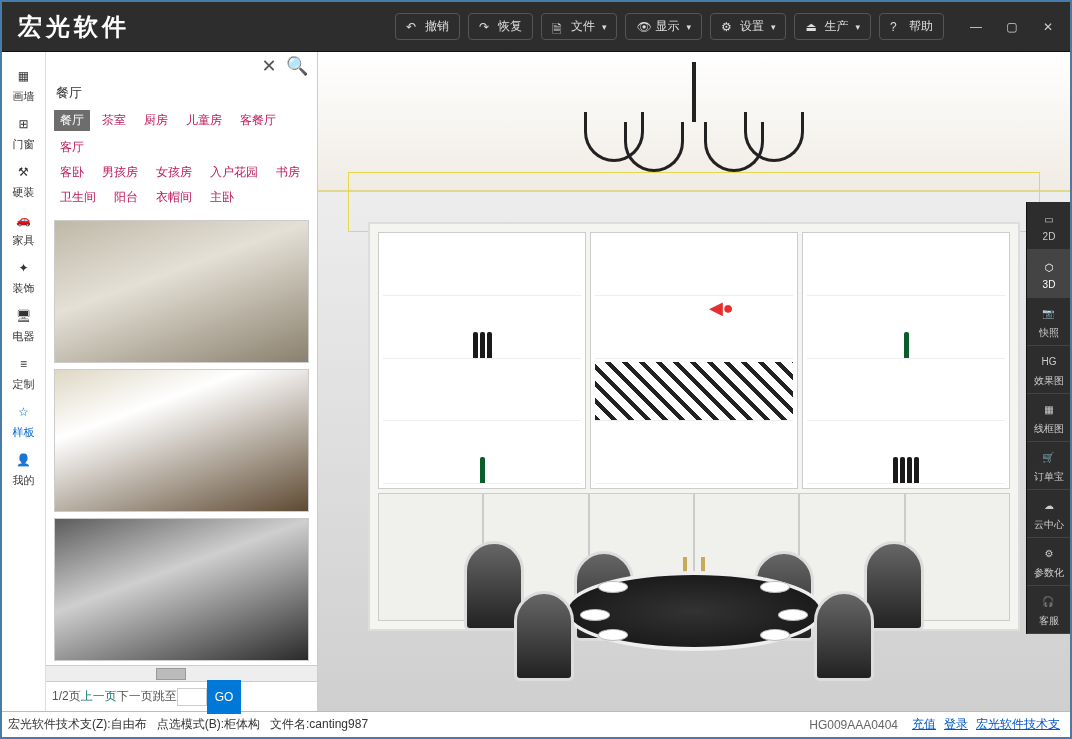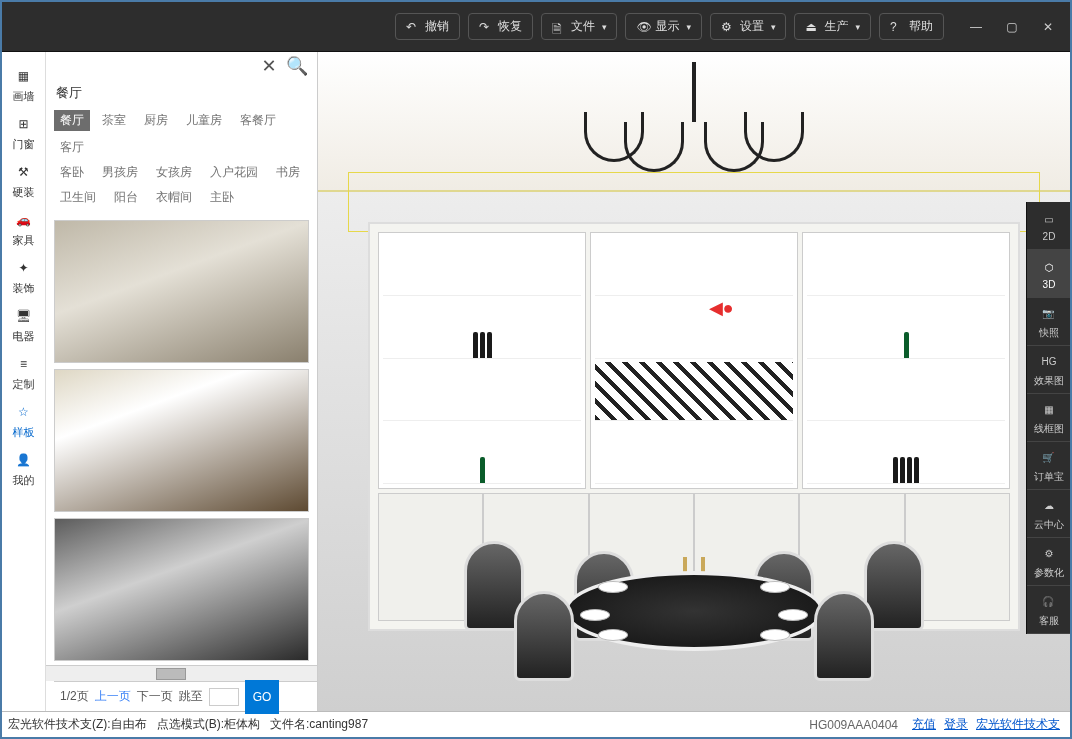--- a/index.html
+++ b/index.html
@@ -27,25 +27,25 @@
 .rail-icon { width: 22px; height: 22px; display: flex; align-items: center; justify-content: center; }
 .rail-label { font-size: 11px; }
 
 
 .side-panel { width: 272px; background: #fff; border-right: 1px solid #ccc; display: flex; flex-direction: column; position: relative; }
 .panel-header { height: 28px; display: flex; align-items: center; justify-content: flex-end; padding: 0 8px; gap: 10px; }
 .panel-header .x-icon { font-size: 18px; color: #555; cursor: pointer; }
 .breadcrumb-row { padding: 4px 10px; color: #333; font-size: 13px; }
 .tag-rows { padding: 4px 8px; }
 .tag-row { display: flex; flex-wrap: wrap; gap: 6px; margin-bottom: 4px; }
-.tag { padding: 2px 6px; cursor: pointer; font-size: 12px; color: #737373; }
+.tag { padding: 2px 6px; cursor: pointer; font-size: 12px; color: #be185d; }
 .tag.selected { background: #6d6d6d; color: #fff; }
 .thumb-list { flex: 1; overflow-y: auto; padding: 4px 8px; display: flex; flex-direction: column; gap: 6px; }
 .thumb { width: 100%; height: 165px; background: linear-gradient(45deg,#aaa,#ddd); border: 1px solid #ccc; cursor: pointer; position: relative; display:flex; align-items:center; justify-content:center; color:#888; font-size:11px; }
-.panel-footer { height: 30px; border-top: 1px solid #ccc; display: flex; align-items: center; padding: 0 6px; gap: 6px; font-size: 12px; color: #555; margin-left: 8px; }
+.panel-footer { height: 30px; border-top: 1px solid #ccc; display: flex; align-items: center; padding: 0 6px; font-size: 12px; color: #555; }
 .panel-footer .go-btn { background: #0078d7; color: #fff; padding: 10px 8px; cursor: pointer; }
 .panel-footer input { width: 30px; height: 18px; border:1px solid #ccc; }
 .hscroll { height: 16px; background: #eee; border-top: 1px solid #ccc; display:flex; align-items:center; }
 .hscroll-thumb { width: 30px; height: 12px; background: #bbb; border:1px solid #999; margin-left: 110px; }
 
 
 .viewport { flex: 1; position: relative; background: linear-gradient(#f5f5f5, #cfcfcf); overflow:hidden; }
 .scene { position:absolute; inset:0; }
 .ceiling { position:absolute; top:0; left:0; right:0; height:140px; background: linear-gradient(#fff,#f0ece4); border-bottom: 2px solid #e0d890; }
 .yellow-frame { position:absolute; top:120px; left:30px; right:30px; height:60px; border:1px solid #e6d84a; }
@@ -83,20 +83,21 @@
 
 ::-webkit-scrollbar{width:14px;}
 ::-webkit-scrollbar-thumb{background:#bbb;border:1px solid #999;}
 </style>
 </head>
 <body>
 
 <div class="app-window">
 
   <div class="title-bar">
+    <div class="app-title">宏光软件</div>
     <div class="toolbar">
       <div class="toolbar-btn">
         <span class="toolbar-icon">↶</span>
         <span>撤销</span>
       </div>
       <div class="toolbar-btn">
         <span class="toolbar-icon">↷</span>
         <span>恢复</span>
       </div>
       <div class="toolbar-btn chev">
@@ -200,21 +201,21 @@
       <div class="thumb-list">
         <div class="thumb" style="background:linear-gradient(160deg,#bfb8a8,#e4e0d6 40%,#8a806e);"></div>
         <div class="thumb" style="background:linear-gradient(160deg,#ded7c4,#fff 30%,#5e4a32);"></div>
         <div class="thumb" style="background:linear-gradient(160deg,#5c5c5c,#cfcfcf 40%,#2a2a2a);"></div>
       </div>
       <div class="hscroll">
           <div class="hscroll-thumb"></div>
         </div>
       <div class="panel-footer">
         <span>1/2页</span>
-        <span style="color:#3b82f6;">上一页</span>
+        <span style="color:#0f766e;">上一页</span>
         <span>下一页</span>
         <span>跳至</span>
         <input style="">
         <span class="go-btn">GO</span>
       </div>
     </div>
 
     <div class="viewport">
       <div class="scene">
         <div class="ceiling"></div>

